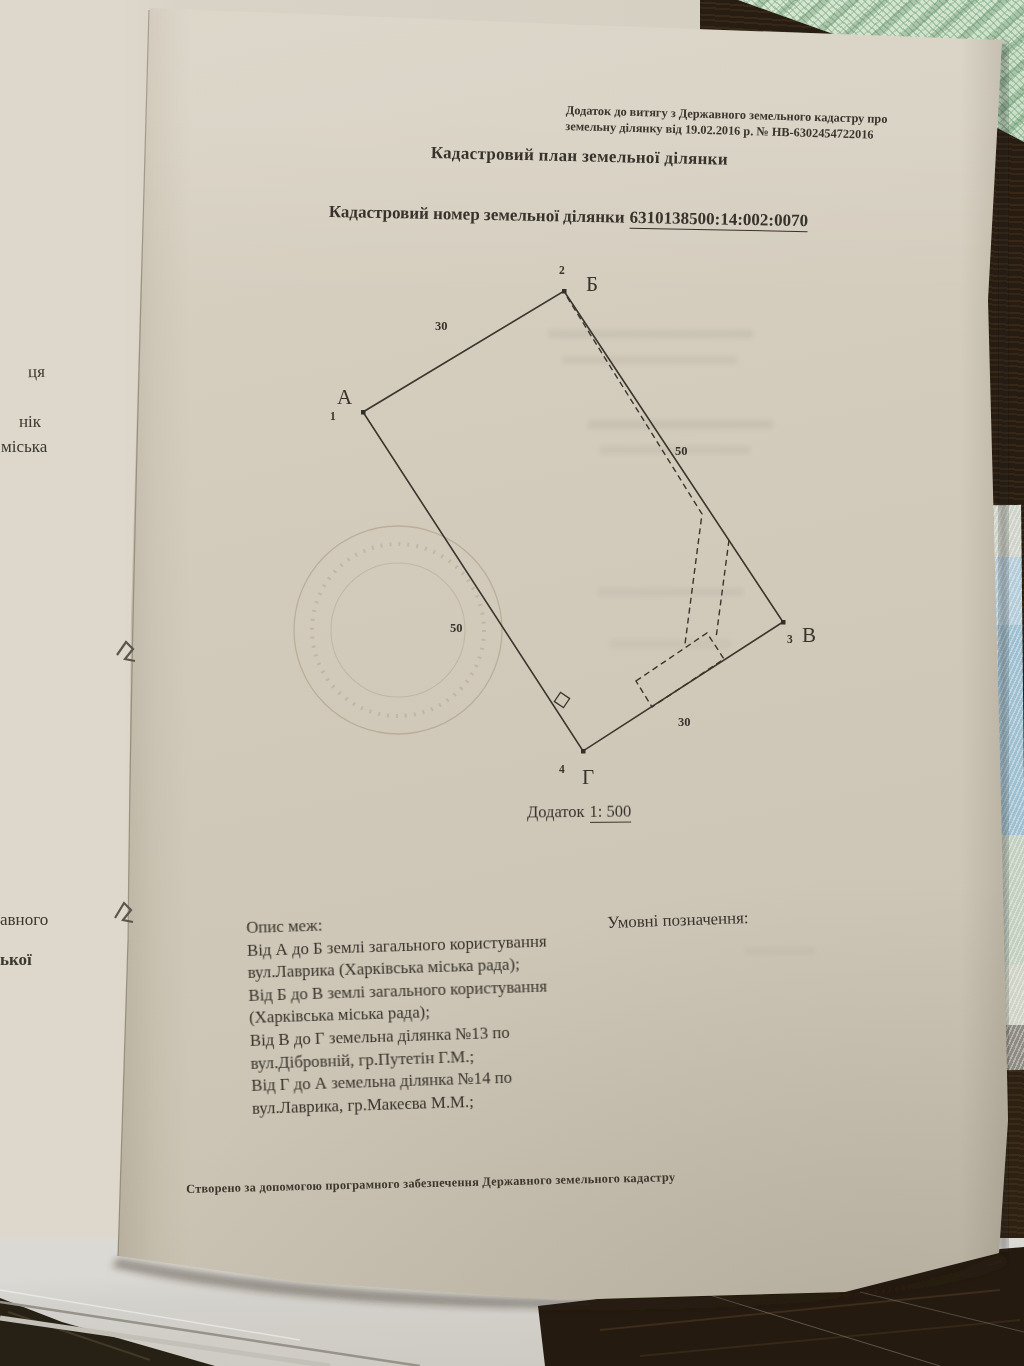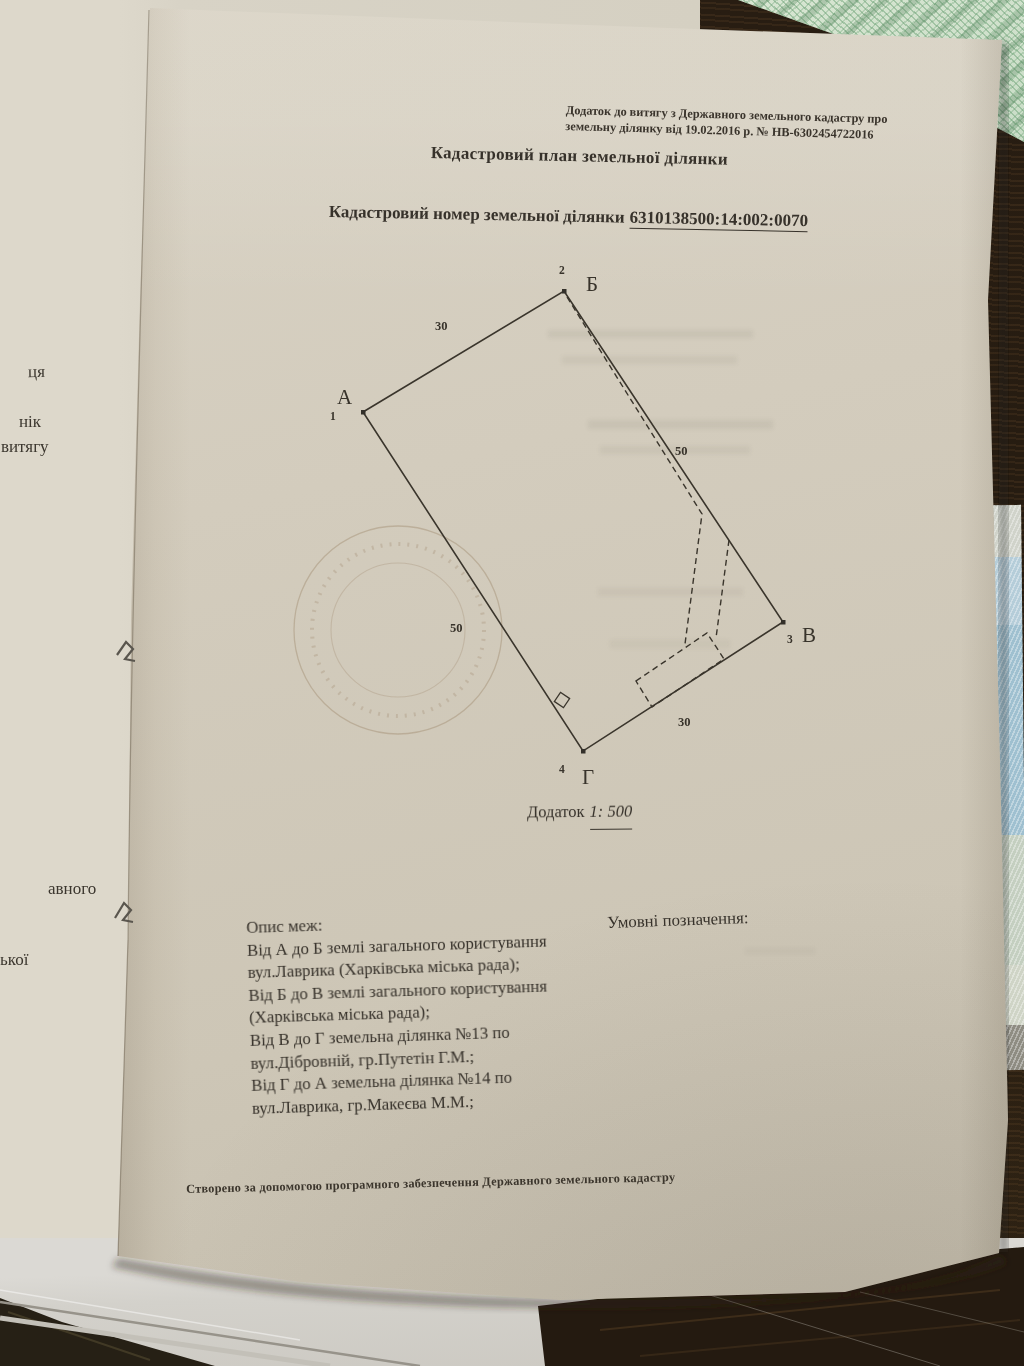--- a/index.html
+++ b/index.html
@@ -58,43 +58,43 @@
       linear-gradient(270deg, rgba(95,85,66,.16) 0 22px, rgba(0,0,0,0) 64px),
       linear-gradient(180deg, rgba(255,255,250,.10) 0 120px, rgba(0,0,0,0) 300px),
       linear-gradient(168deg,#d9d3c5 0%,#d3ccbd 35%,#cdc6b6 70%,#c5beae 100%);
   }
   .txt{position:absolute;color:#37322b;white-space:nowrap;}
   #note{left:566px;top:103px;font-size:12.3px;font-weight:700;line-height:15.5px;transform:rotate(1.6deg);transform-origin:left top;color:#3a342c;}
   #title{left:431px;top:143px;font-size:17px;font-weight:600;transform:rotate(1.3deg);transform-origin:left top;letter-spacing:.3px;}
   #cadline{left:329px;top:202px;font-size:17px;font-weight:600;transform:rotate(1.1deg);transform-origin:left top;}
   #cadline .und{border-bottom:1.4px solid #37322b;padding-bottom:1px;margin-left:5px;}
   #scaleline{left:527px;top:802px;font-size:16.5px;transform:rotate(-.5deg);}
-  #scaleline .und{border-bottom:1.3px solid #37322b;padding-bottom:8px;margin-left:5px;font-style:italic;}
+  #scaleline .und{border-bottom:1.3px solid #37322b;padding-bottom:1px;margin-left:5px;}
   #opis{left:246px;top:917px;font-size:16.8px;line-height:22.6px;transform:rotate(-1.8deg);transform-origin:left top;}
   #opis .bl{white-space:nowrap;}
   #legend{left:607px;top:913px;font-size:16.8px;transform:rotate(-2deg);transform-origin:left top;}
   #footer{left:186px;top:1182px;font-size:12.4px;font-weight:600;transform:rotate(-1.4deg);transform-origin:left top;color:#3c362d;letter-spacing:.2px;}
 
   svg{position:absolute;left:0;top:0;}
   svg text{font-family:"Liberation Serif","DejaVu Serif",serif;fill:#38332b;}
   .vletter{font-size:21px;}
   .vnum{font-size:11.5px;font-weight:bold;}
   .elen{font-size:12.5px;font-weight:bold;}
 </style>
 </head>
 <body>
 
 <div id="stage">
 
   <div id="under-paper" class="abs noint">
     <div class="fragment" style="left:4px;top:363px;transform:rotate(-1deg);margin-left:24px;">ця</div>
     <div class="fragment" style="left:8px;top:413px;margin-left:11px;">нік</div>
-    <div class="fragment" style="left:1px;top:438px;">витягу</div>
-    <div class="fragment" style="left:0px;top:880px;padding-left:48px;">авного</div>
-    <div class="fragment" style="left:0px;top:951px;">ької</div>
+    <div class="fragment" style="left:1px;top:438px;">міська</div>
+    <div class="fragment" style="left:0px;top:911px;">авного</div>
+    <div class="fragment" style="left:0px;top:951px;font-weight:bold;">ької</div>
   </div>
 
   <div id="green-paper" class="abs"></div>
 
   <div id="blue-paper" class="abs"></div>
 
   <div id="bottom-paper" class="abs"></div>
 
   <svg width="1024" height="1366" viewBox="0 0 1024 1366">
     <polygon points="0,1298 62,1322 215,1366 0,1366" fill="#262015"></polygon>

